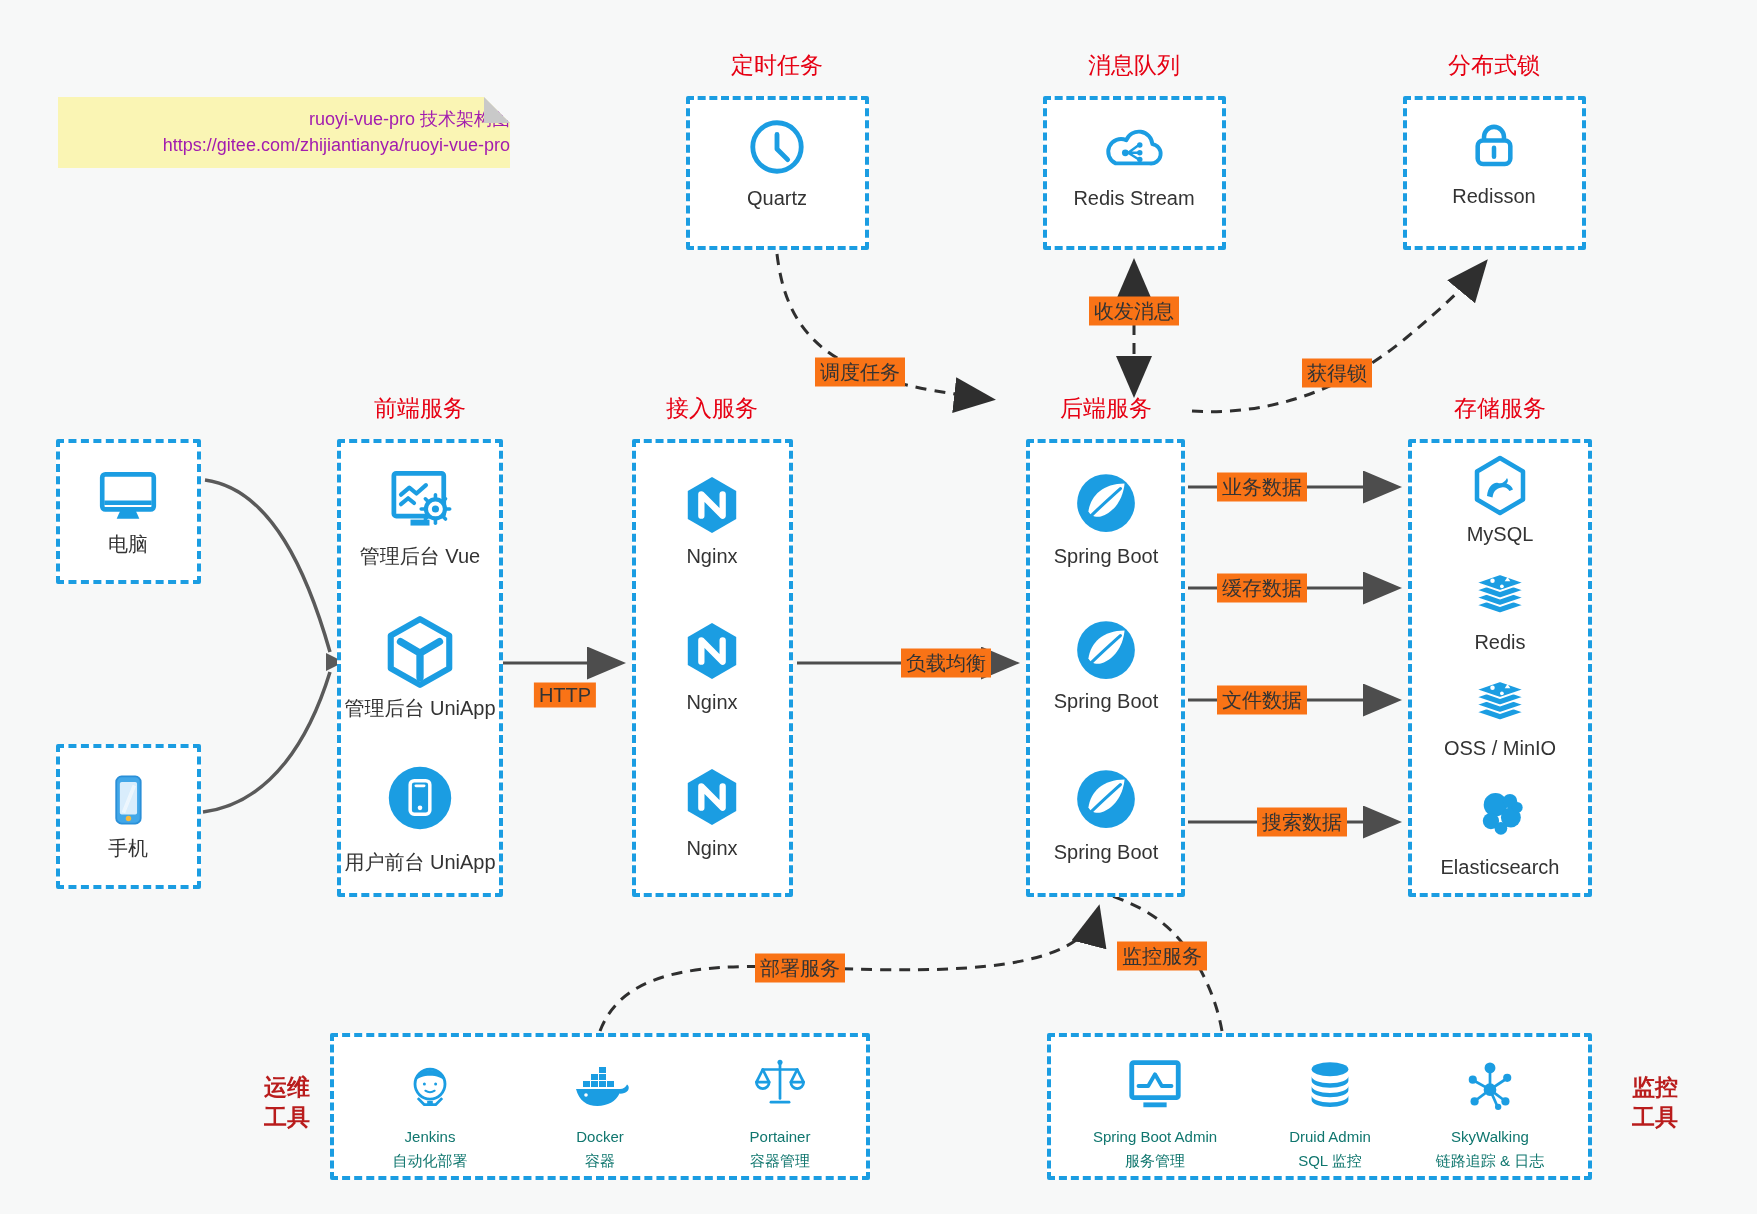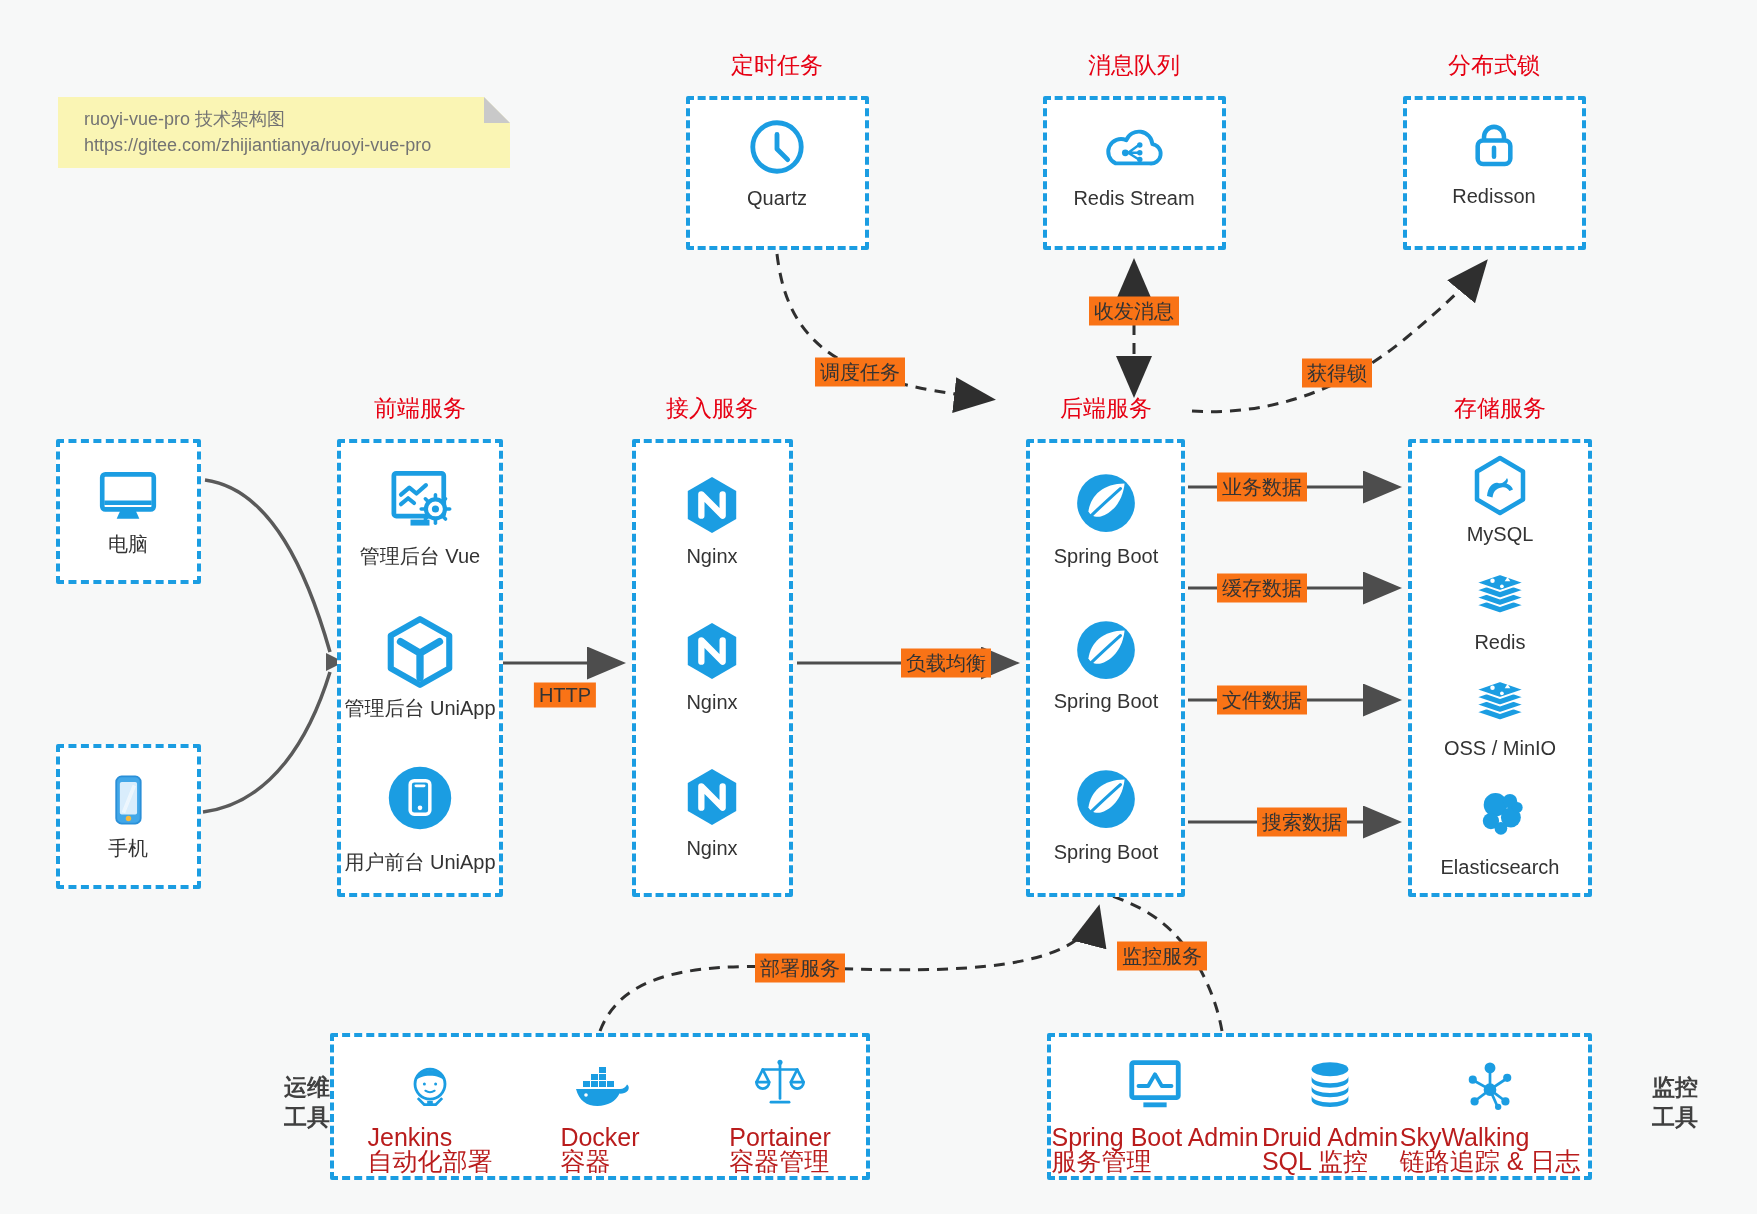--- a/index.html
+++ b/index.html
@@ -4,23 +4,23 @@
 <style>
   html,body{margin:0;padding:0;background:#f7f8f8;font-family:"Liberation Sans","DejaVu Sans",sans-serif;}
   .canvas{position:relative;width:1757px;height:1214px;background:#f7f8f8;overflow:hidden;}
   .connectors{position:absolute;left:0;top:0;width:1757px;height:1214px;pointer-events:none;}
   .dbox{position:absolute;border:4px dashed #1b9de2;background:#ffffff;border-radius:2px;box-sizing:border-box;}
   .col-title{position:absolute;transform:translateX(-50%);color:#e60113;font-weight:400;font-size:23px;white-space:nowrap;}
   .item-label{position:absolute;transform:translate(-50%,-50%);font-size:20px;color:#333333;white-space:nowrap;}
   .icon{position:absolute;transform:translate(-50%,-50%);color:#1b9de2;line-height:0;}
   .icon svg{display:block;}
   .edge-label{position:absolute;transform:translate(-50%,-50%);font-size:20px;color:#333333;background:#f97316;padding:1px 5px;white-space:nowrap;}
-  .tool-label{position:absolute;transform:translateX(-50%);font-size:25px;color:#b91c1c;line-height:24px;white-space:nowrap;}
-  .side-title{position:absolute;transform:translateX(-50%);text-align:center;font-size:23px;font-weight:700;color:#404040;line-height:30px;white-space:nowrap;margin-left:20px;}
-  .note{position:absolute;left:58px;top:97px;width:452px;height:71px;background:#faf5b4;color:#737373;font-size:18px;line-height:26px;padding:9px 0 0 26px;box-sizing:border-box;}
+  .tool-label{position:absolute;transform:translateX(-50%);text-align:center;font-size:15px;color:#0f766e;line-height:24px;white-space:nowrap;}
+  .side-title{position:absolute;transform:translateX(-50%);text-align:center;font-size:23px;font-weight:700;color:#b91c1c;line-height:30px;white-space:nowrap;}
+  .note{position:absolute;left:58px;top:97px;width:452px;height:71px;background:#faf5b4;color:#a21caf;font-size:18px;line-height:26px;padding:9px 0 0 26px;box-sizing:border-box;text-align:right;}
   .note-fold{position:absolute;right:0;top:0;width:0;height:0;border-left:26px solid transparent;border-top:26px solid #f7f8f8;}
   .note-fold:after{content:"";position:absolute;right:0;top:-26px;width:0;height:0;border-right:26px solid transparent;border-bottom:26px solid #c9c9c9;}
 </style>
 </head>
 <body>
 
 <div class="canvas">
 
   <svg class="connectors" viewBox="0 0 1757 1214">
     <defs>

